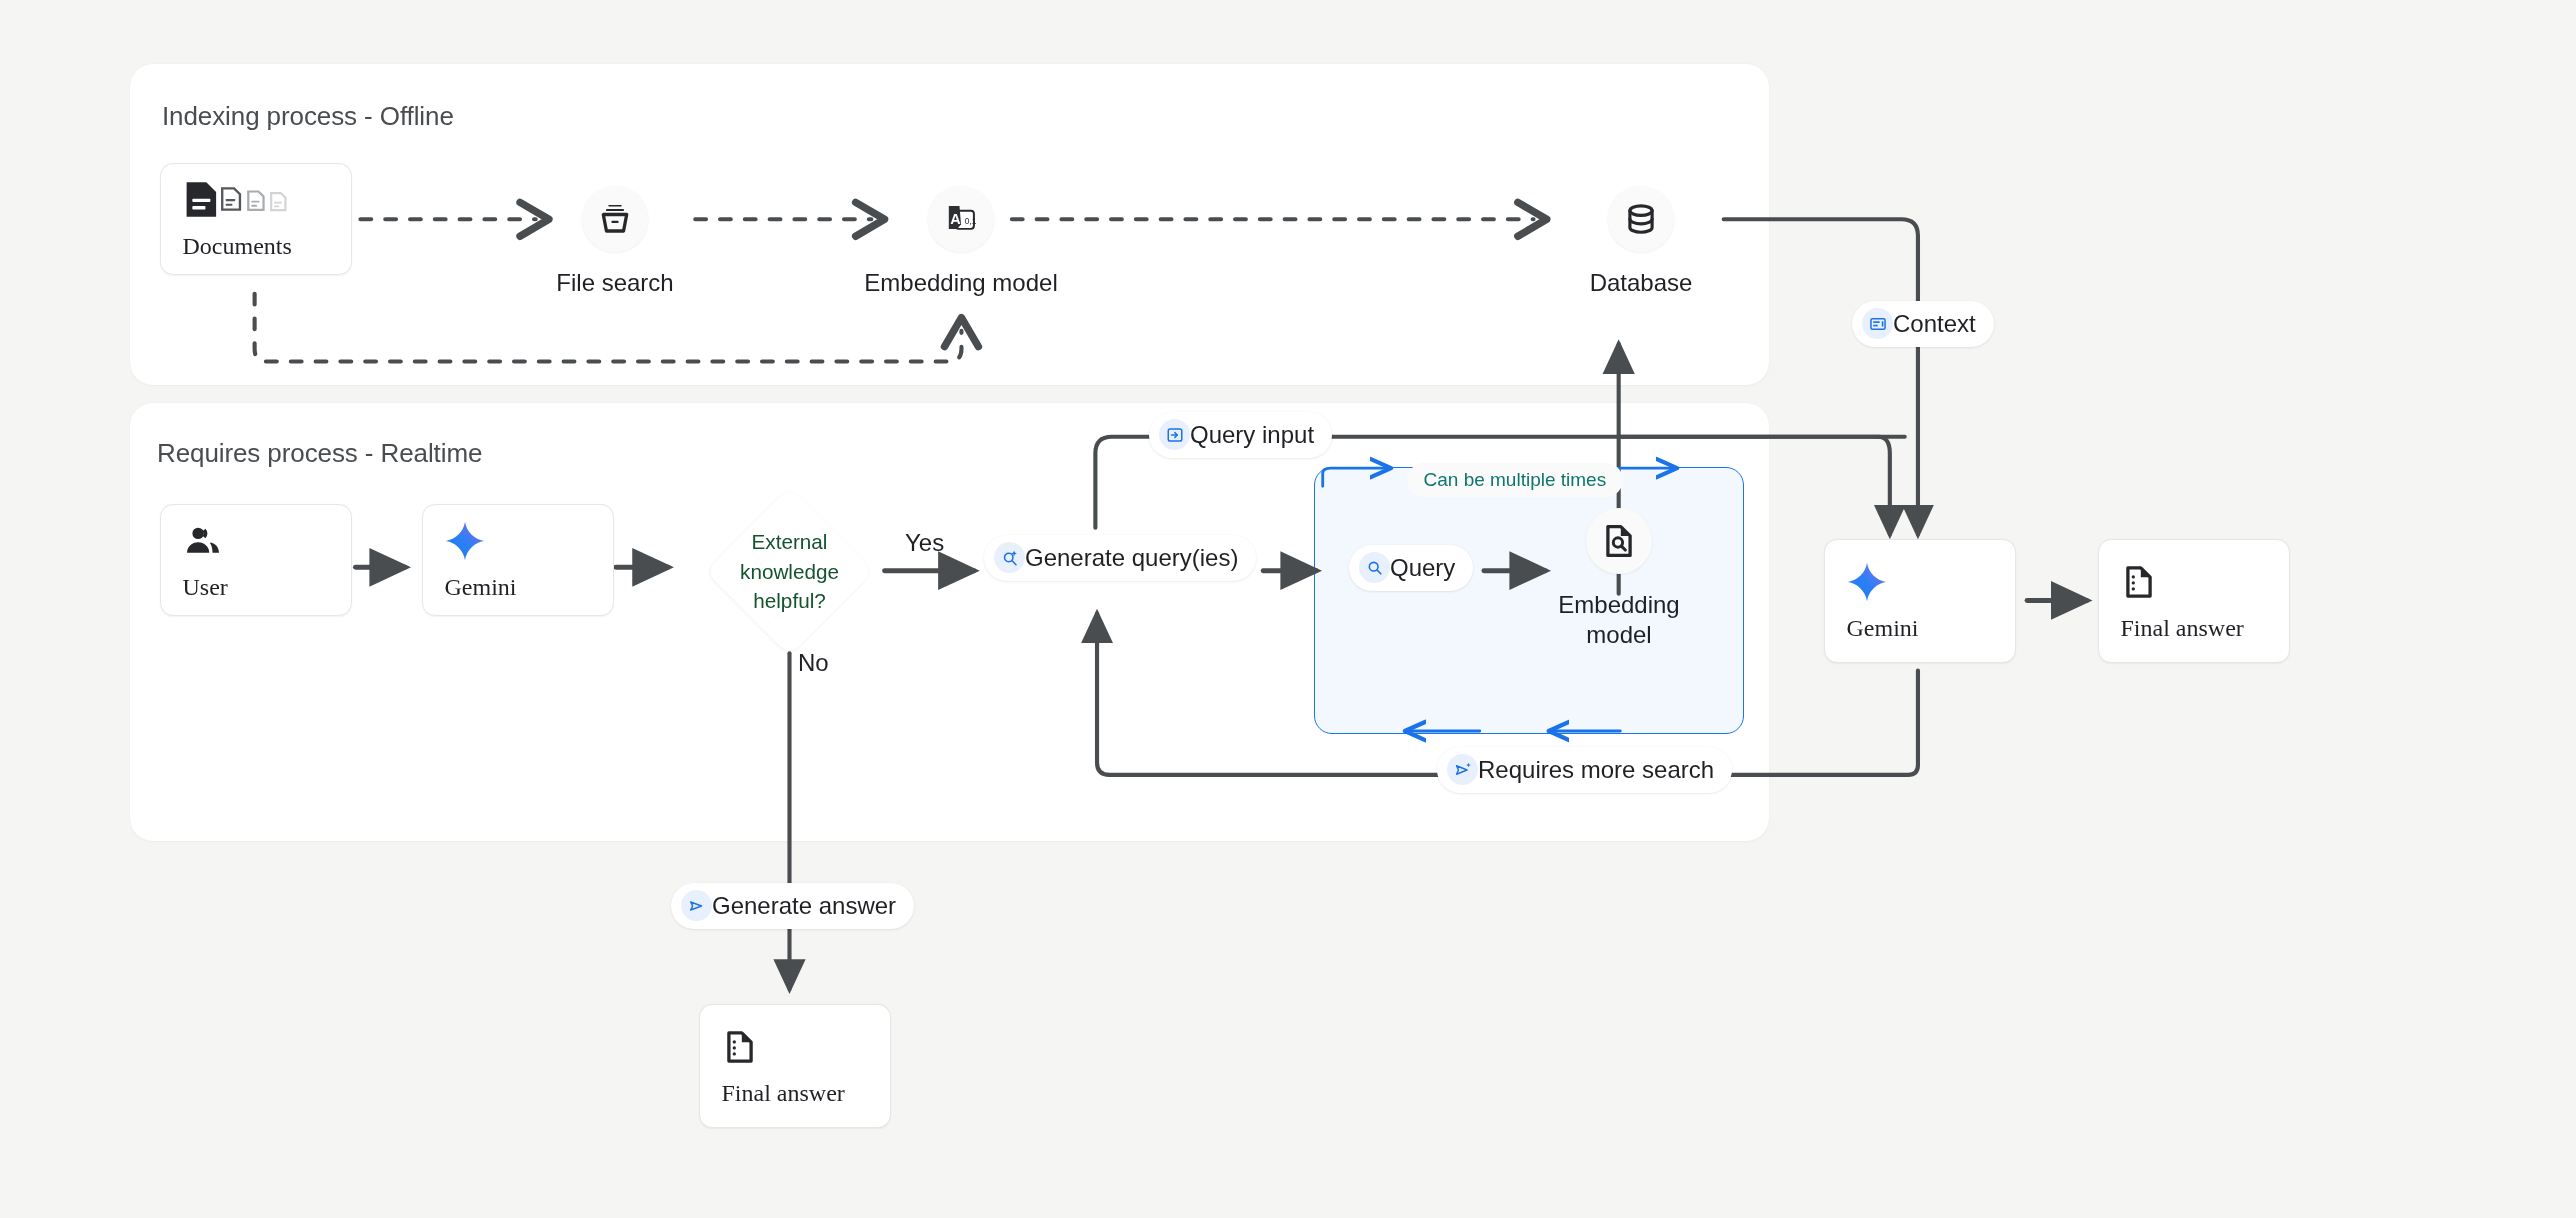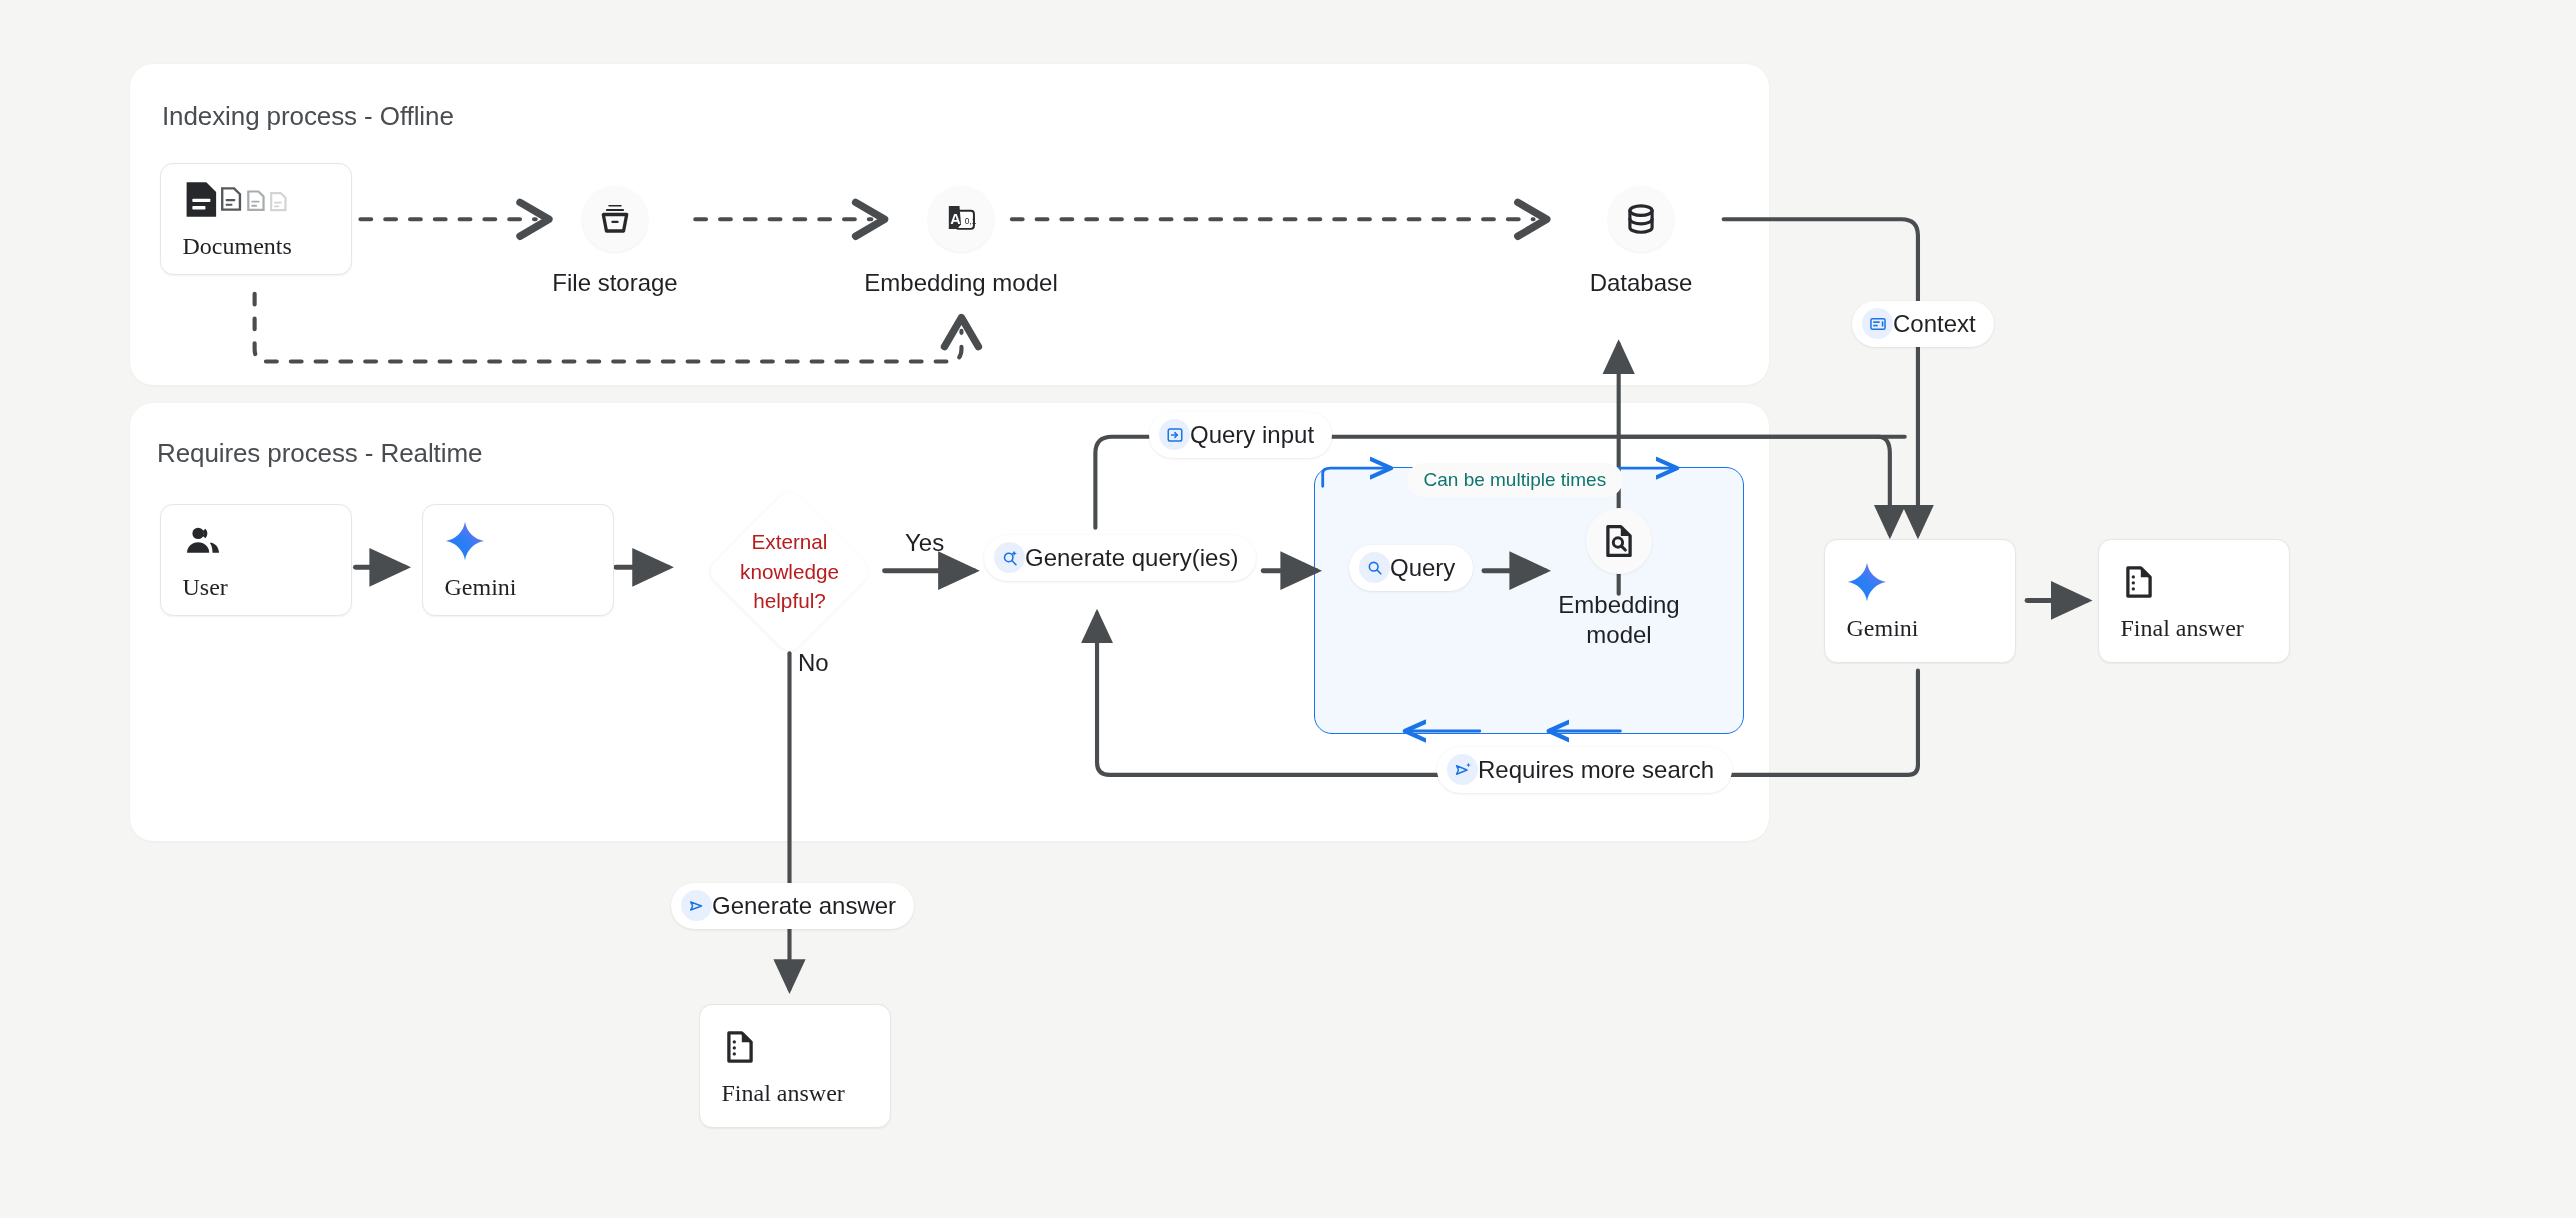--- a/index.html
+++ b/index.html
@@ -77,21 +77,21 @@
     position:absolute;left:707px;top:489px;width:165px;height:165px;
   }
   #decision .dshape{
     position:absolute;left:23px;top:23px;width:119px;height:119px;
     background:#fff;border-radius:13.2px;transform:rotate(45deg);
     box-shadow:0 0.8px 3.3px rgba(0,0,0,0.07);
   }
   #decision .dtext{
     position:absolute;left:0;top:0;width:165px;height:165px;
     display:flex;align-items:center;justify-content:center;text-align:center;
-    font-size:20.7px;color:#b91c1c;line-height:1.42;
+    font-size:20.7px;color:#14532d;line-height:1.42;
   }
 
   
   #loopbox{
     position:absolute;left:1314px;top:467px;width:428px;height:265px;
     background:#f3f8fe;border:1.8px solid #1a73e8;border-radius:18px;
   }
 
   
   .elabel{position:absolute;font-size:24px;color:#1f2124;white-space:nowrap;}
@@ -209,21 +209,21 @@
 
   <div class="circnode" id="n-file-storage" style="left:553px;top:186px;width:124px;">
     <div class="circ">
       <svg width="36" height="36" viewBox="0 0 24 24" fill="none" stroke="#26282b" stroke-width="2.2" stroke-linecap="round" stroke-linejoin="round">
         <rect x="7.5" y="2.6" width="9" height="1.1" rx="0.5" fill="#26282b" stroke="none"></rect>
         <rect x="6" y="5.4" width="12" height="1.3" rx="0.6" fill="#26282b" stroke="none"></rect>
         <path d="M4.2,9 h15.6 l-2.1,11 h-11.4 z"></path>
         <rect x="9.6" y="13.1" width="4.8" height="1.5" rx="0.6" fill="#26282b" stroke="none"></rect>
       </svg>
     </div>
-    <div class="clabel">File storage</div>
+    <div class="clabel">File search</div>
   </div>
 
   <div class="circnode" id="n-embed-idx" style="left:899px;top:186px;width:124px;">
     <div class="circ">
       <svg width="38" height="36" viewBox="0 0 50 46">
         <rect x="18" y="12" width="24" height="24" rx="4" fill="#fff" stroke="#26282b" stroke-width="2.6"></rect>
         <text x="30" y="30" font-family="Liberation Sans, sans-serif" font-size="11" fill="#26282b">0,1</text>
         <path d="M9,6 h14 l2,24 -5,6 h-11 z" fill="#2e3033"></path>
         <text x="11" y="29" font-family="Liberation Sans, sans-serif" font-size="19" font-weight="bold" fill="#fff">A</text>
       </svg>

